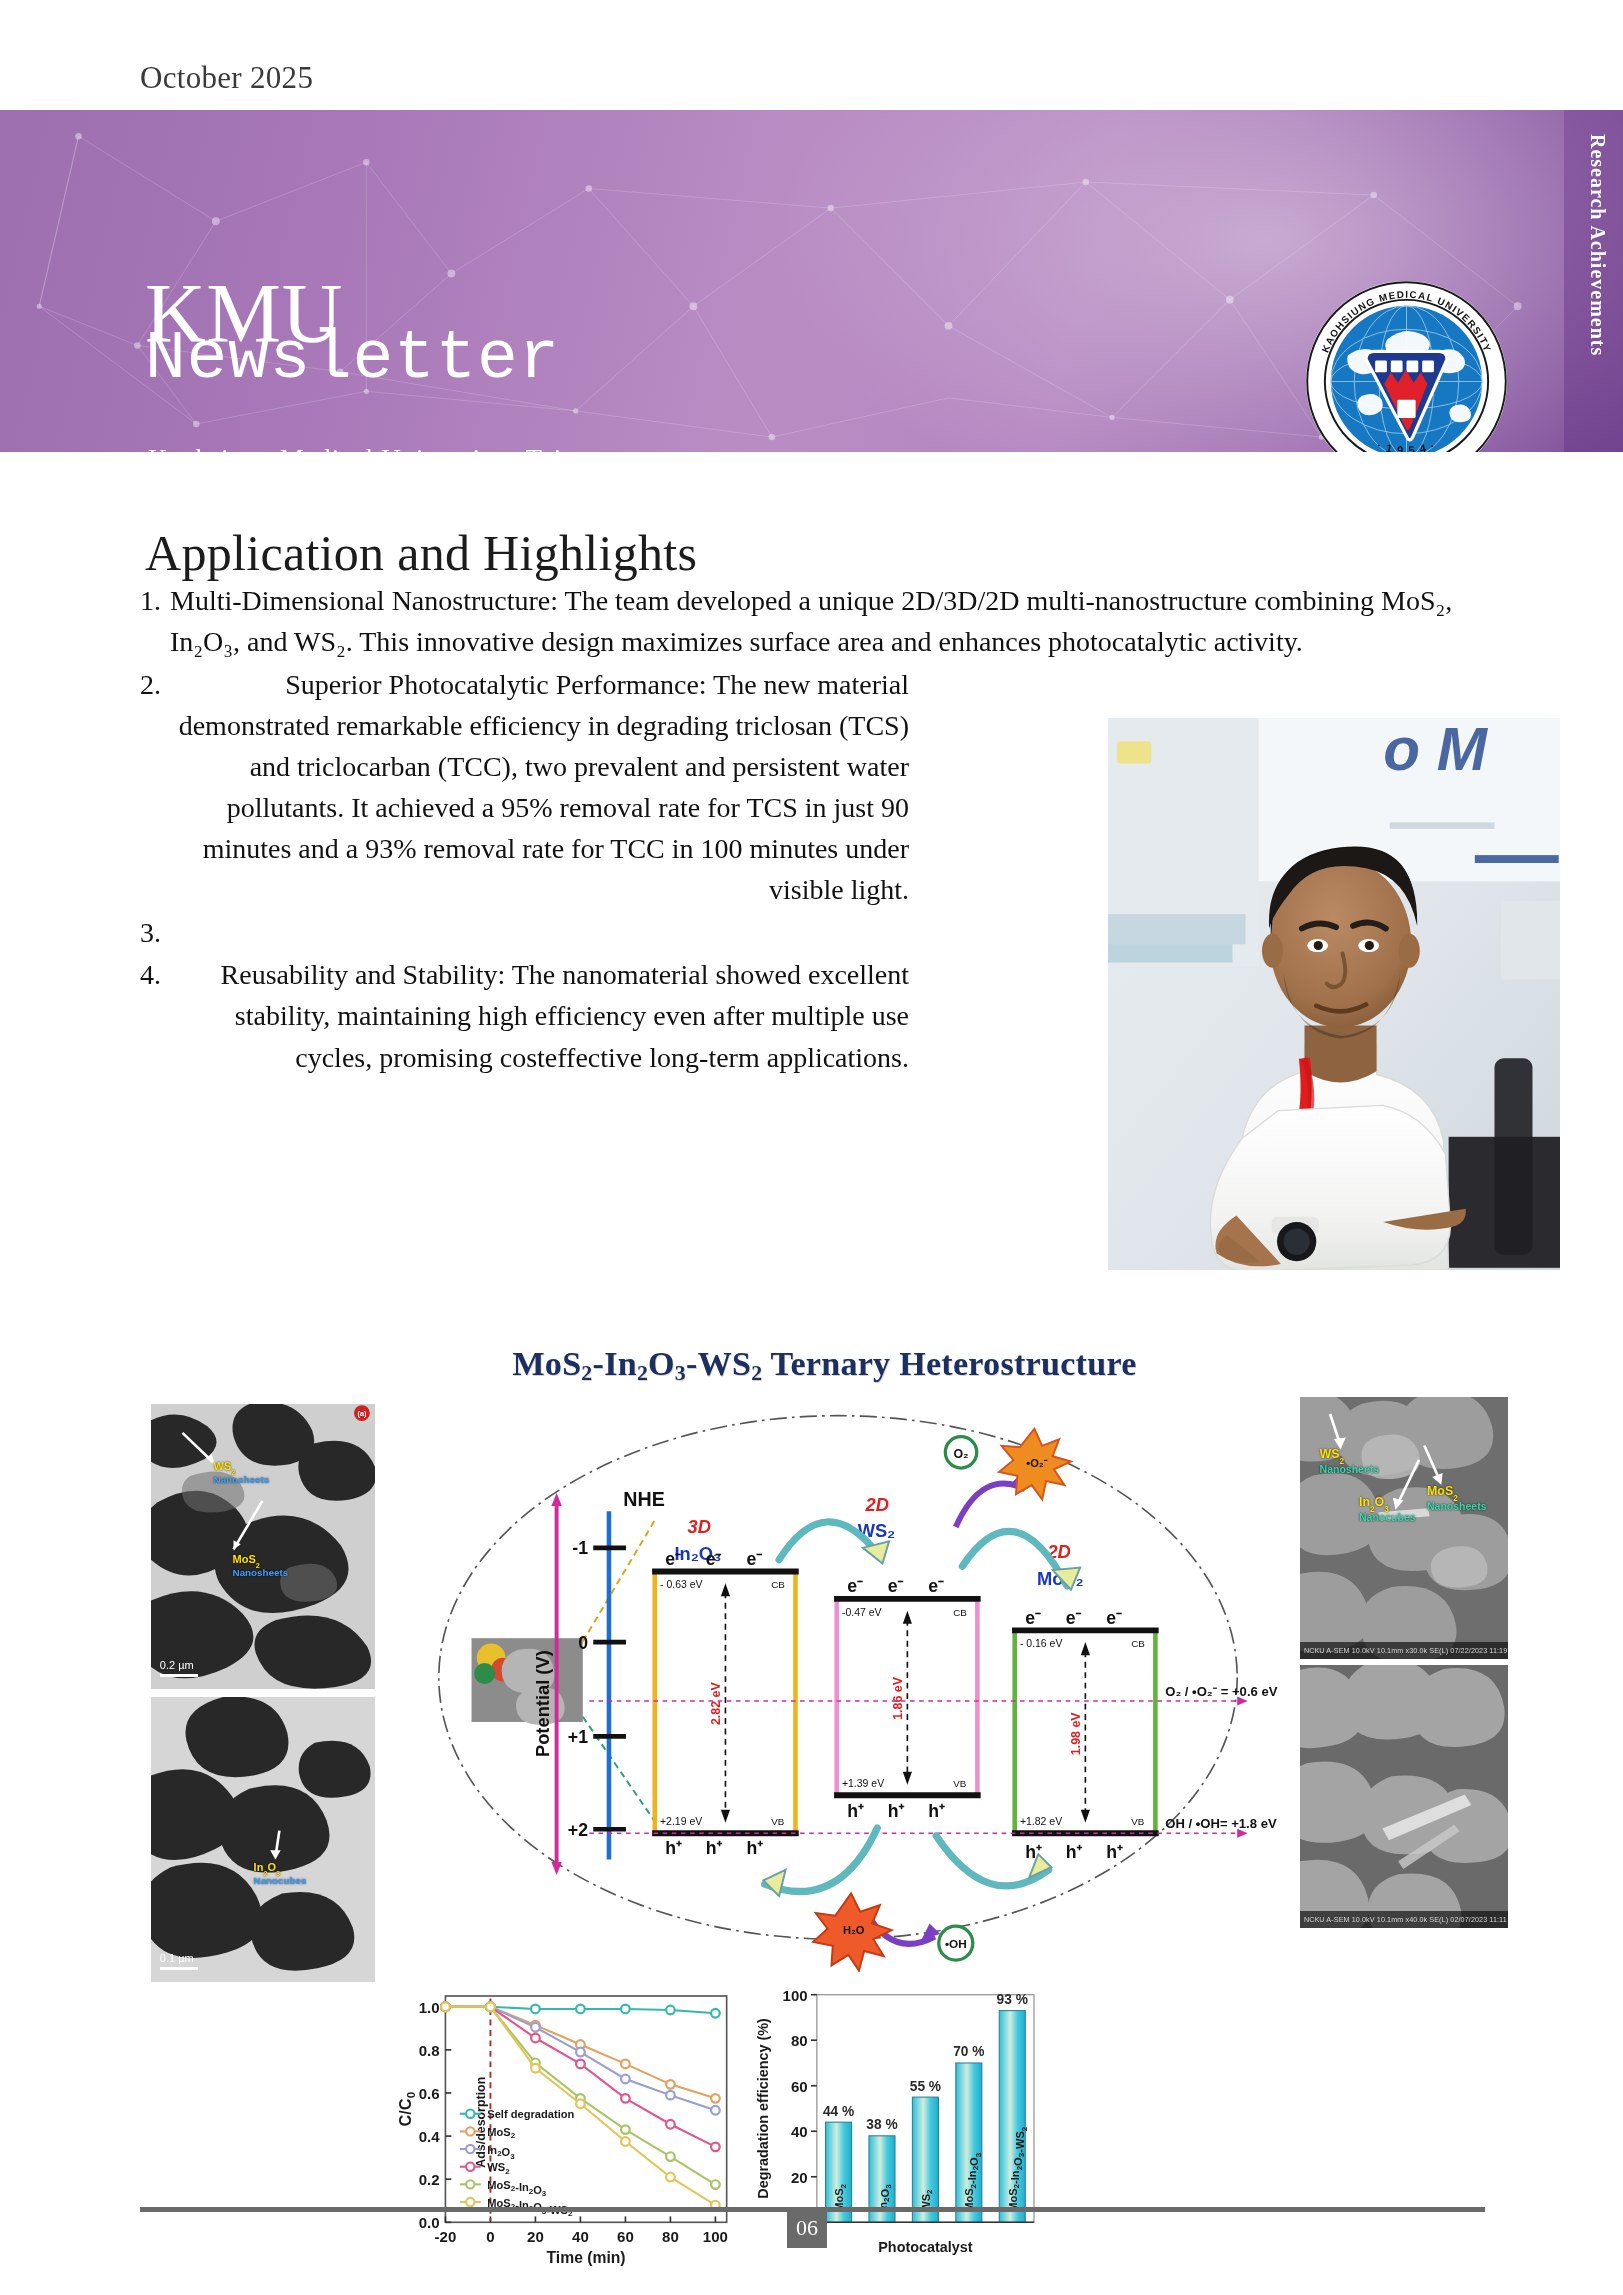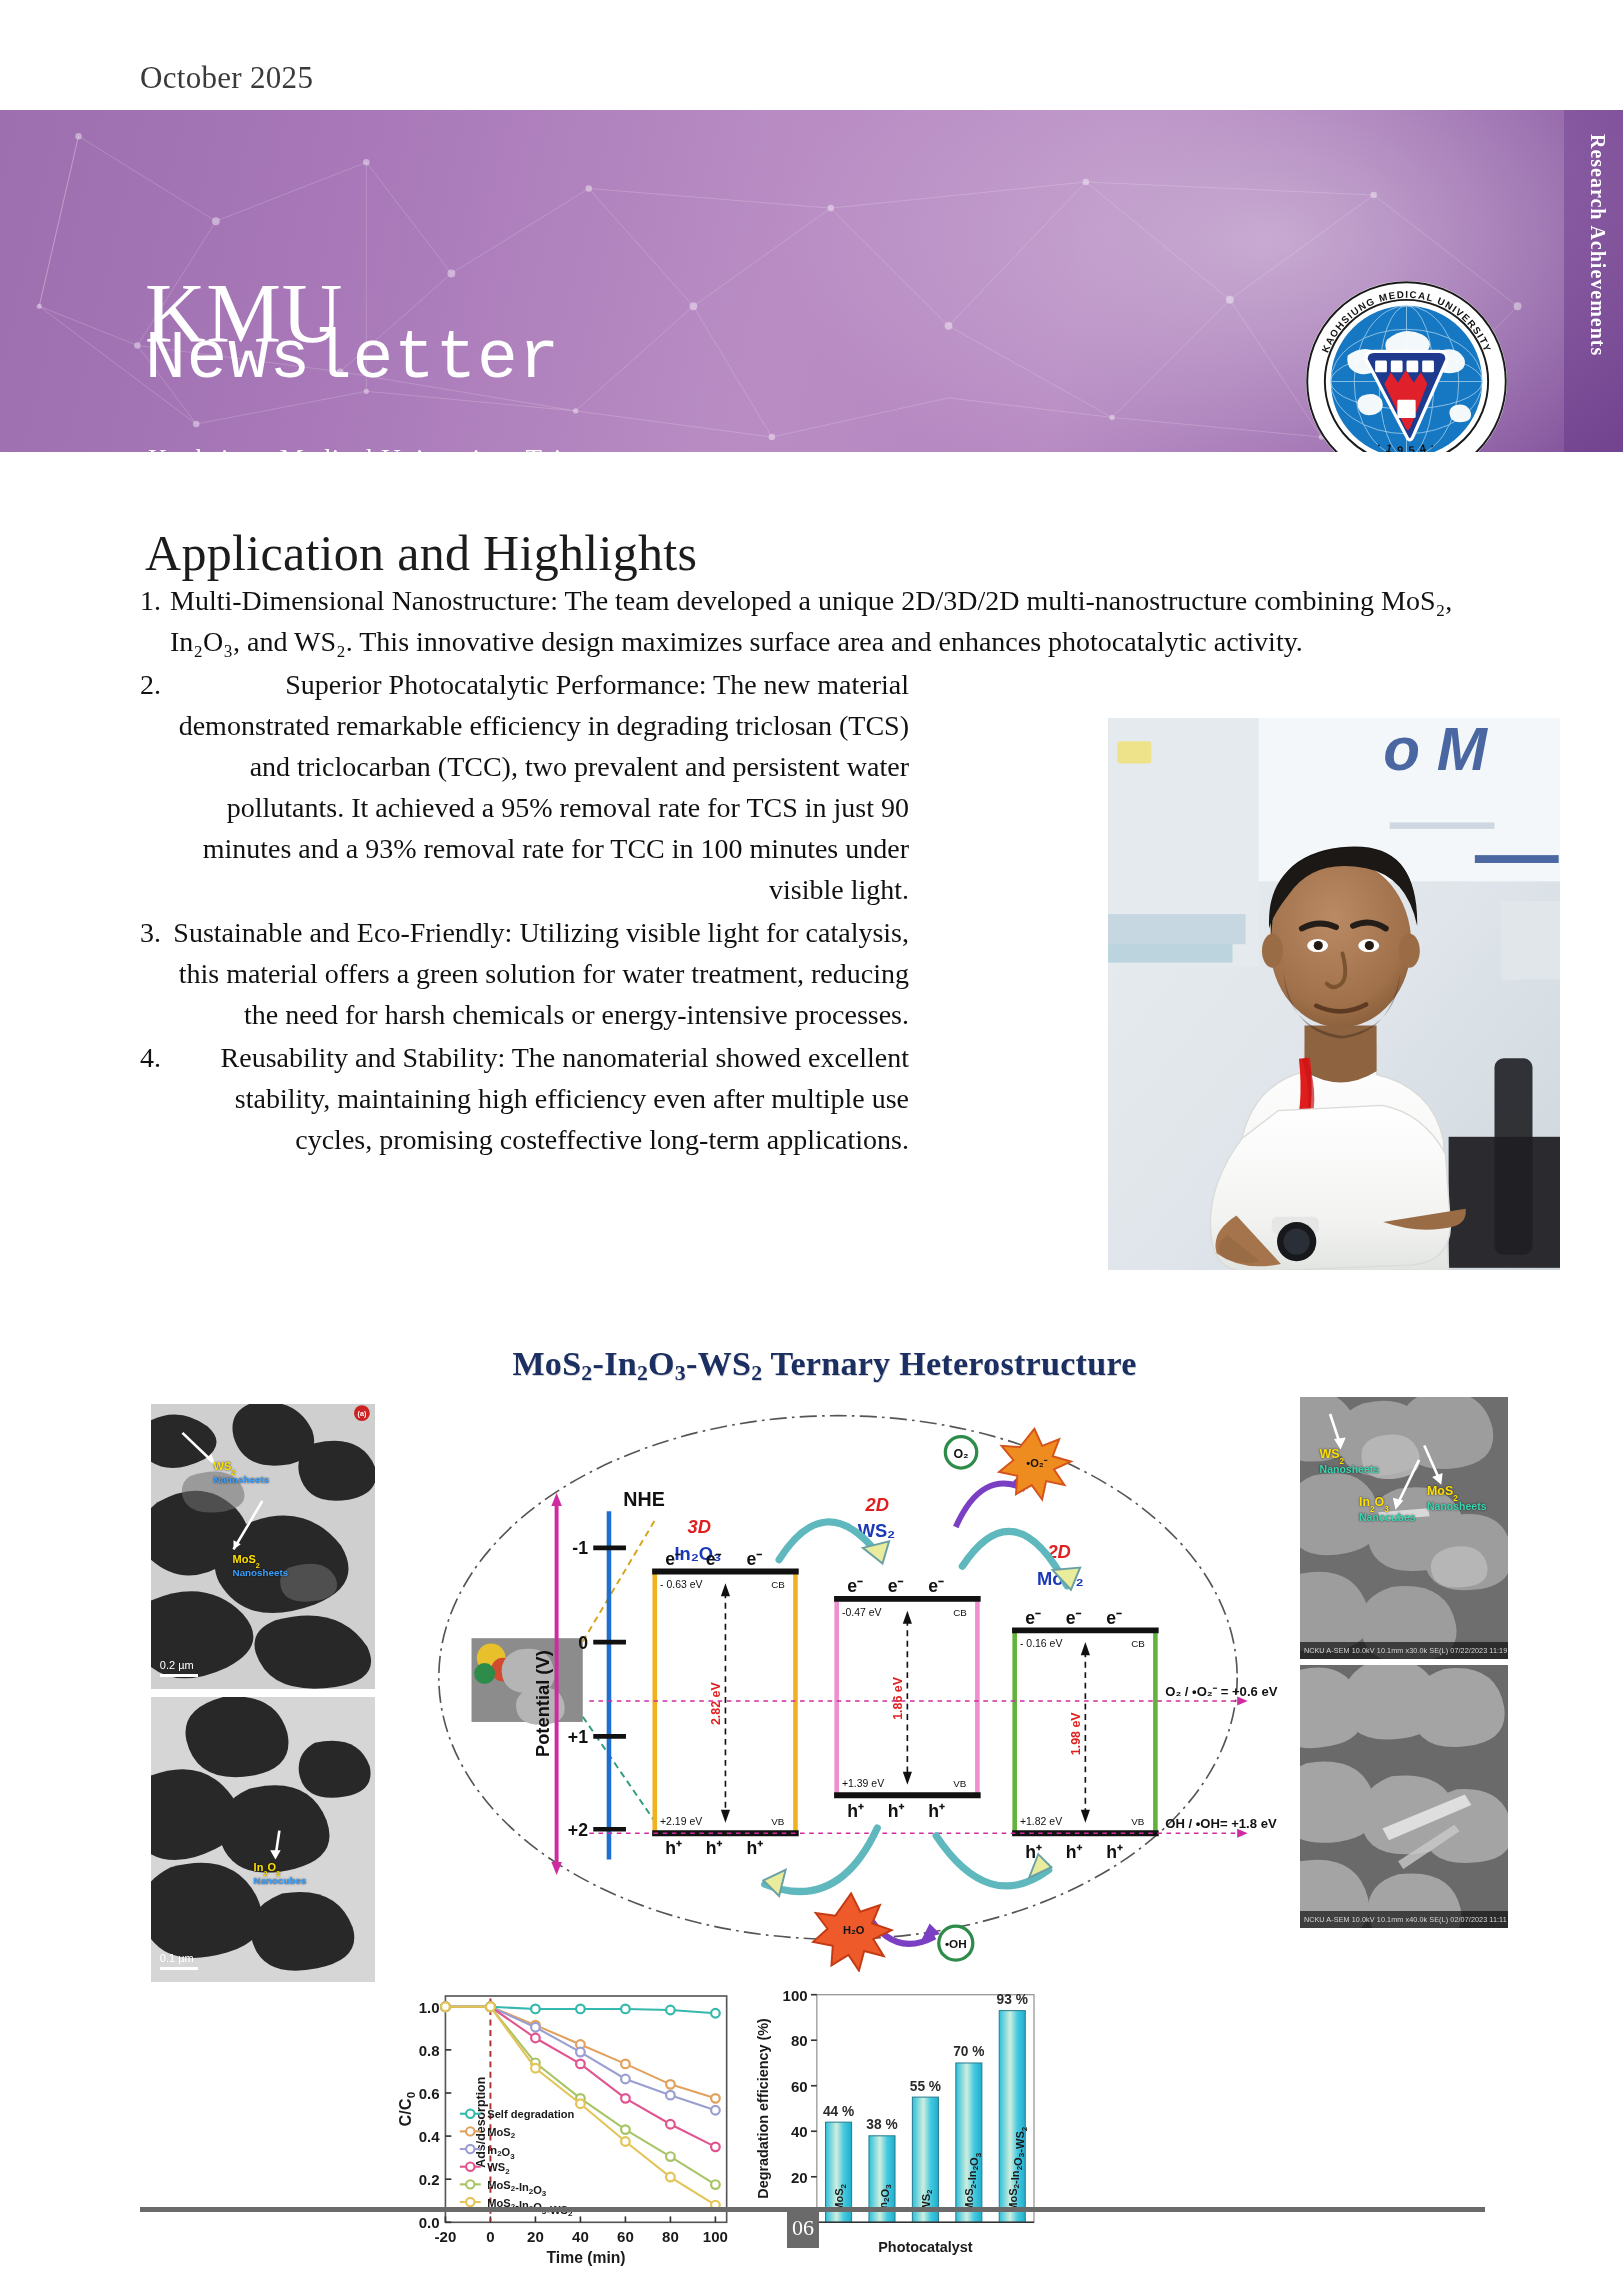--- a/index.html
+++ b/index.html
@@ -138,21 +138,21 @@
   
   .chartbox { position: absolute; background: #fff; }
   .linechart { left: 258px; top: 654px; width: 347px; height: 293px; }
   .barchart  { left: 615px; top: 654px; width: 298px; height: 293px; }
 
   
   .footrule {
     position: absolute; left: 140px; top: 2207px; width: 1345px; height: 4.6px; background: #6a6a6a;
   }
   .pagebox {
-    position: absolute; left: 787px; top: 2207px; width: 32px; height: 41px;
+    position: absolute; left: 787px; top: 2207px; width: 40px; height: 41px;
     background: #6a6a6a; color: #ffffff; display: flex; align-items: center;
     justify-content: center; font-size: 22px; font-family: "Liberation Serif", serif;
   }
 
   text { font-family: "Liberation Sans", sans-serif; }
 </style>
 </head>
 <body>
 
 <div class="datebar">
@@ -264,21 +264,20 @@
     <div class="li">
       <span class="li-num">1.</span>
       <span class="li-body">Multi-Dimensional Nanostructure: The team developed a unique 2D/3D/2D multi-nanostructure combining MoS₂, In₂O₃, and WS₂. This innovative design maximizes surface area and enhances photocatalytic activity.</span>
     </div>
     <div class="li narrow">
       <span class="li-num">2.</span>
       <span class="li-body">Superior Photocatalytic Performance: The new material demonstrated remarkable efficiency in degrading triclosan (TCS) and triclocarban (TCC), two prevalent and persistent water pollutants. It achieved a 95% removal rate for TCS in just 90 minutes and a 93% removal rate for TCC in 100 minutes under visible light.</span>
     </div>
     <div class="li narrow">
       <span class="li-num">3.</span>
-      <span class="li-body">Sustainable and Eco-Friendly: Utilizing visible light for catalysis, this material offers a green solution for water treatment, reducing the need for harsh chemicals or energy-intensive processes.</span>
     </div>
     <div class="li narrow">
       <span class="li-num">4.</span>
       <span class="li-body">Reusability and Stability: The nanomaterial showed excellent stability, maintaining high efficiency even after multiple use cycles, promising costeffective long-term applications.</span>
     </div>
   </div>
 </div>
 
 <div class="portrait">
   <svg viewBox="0 0 690 844" width="452" height="552" preserveAspectRatio="xMidYMid slice">

